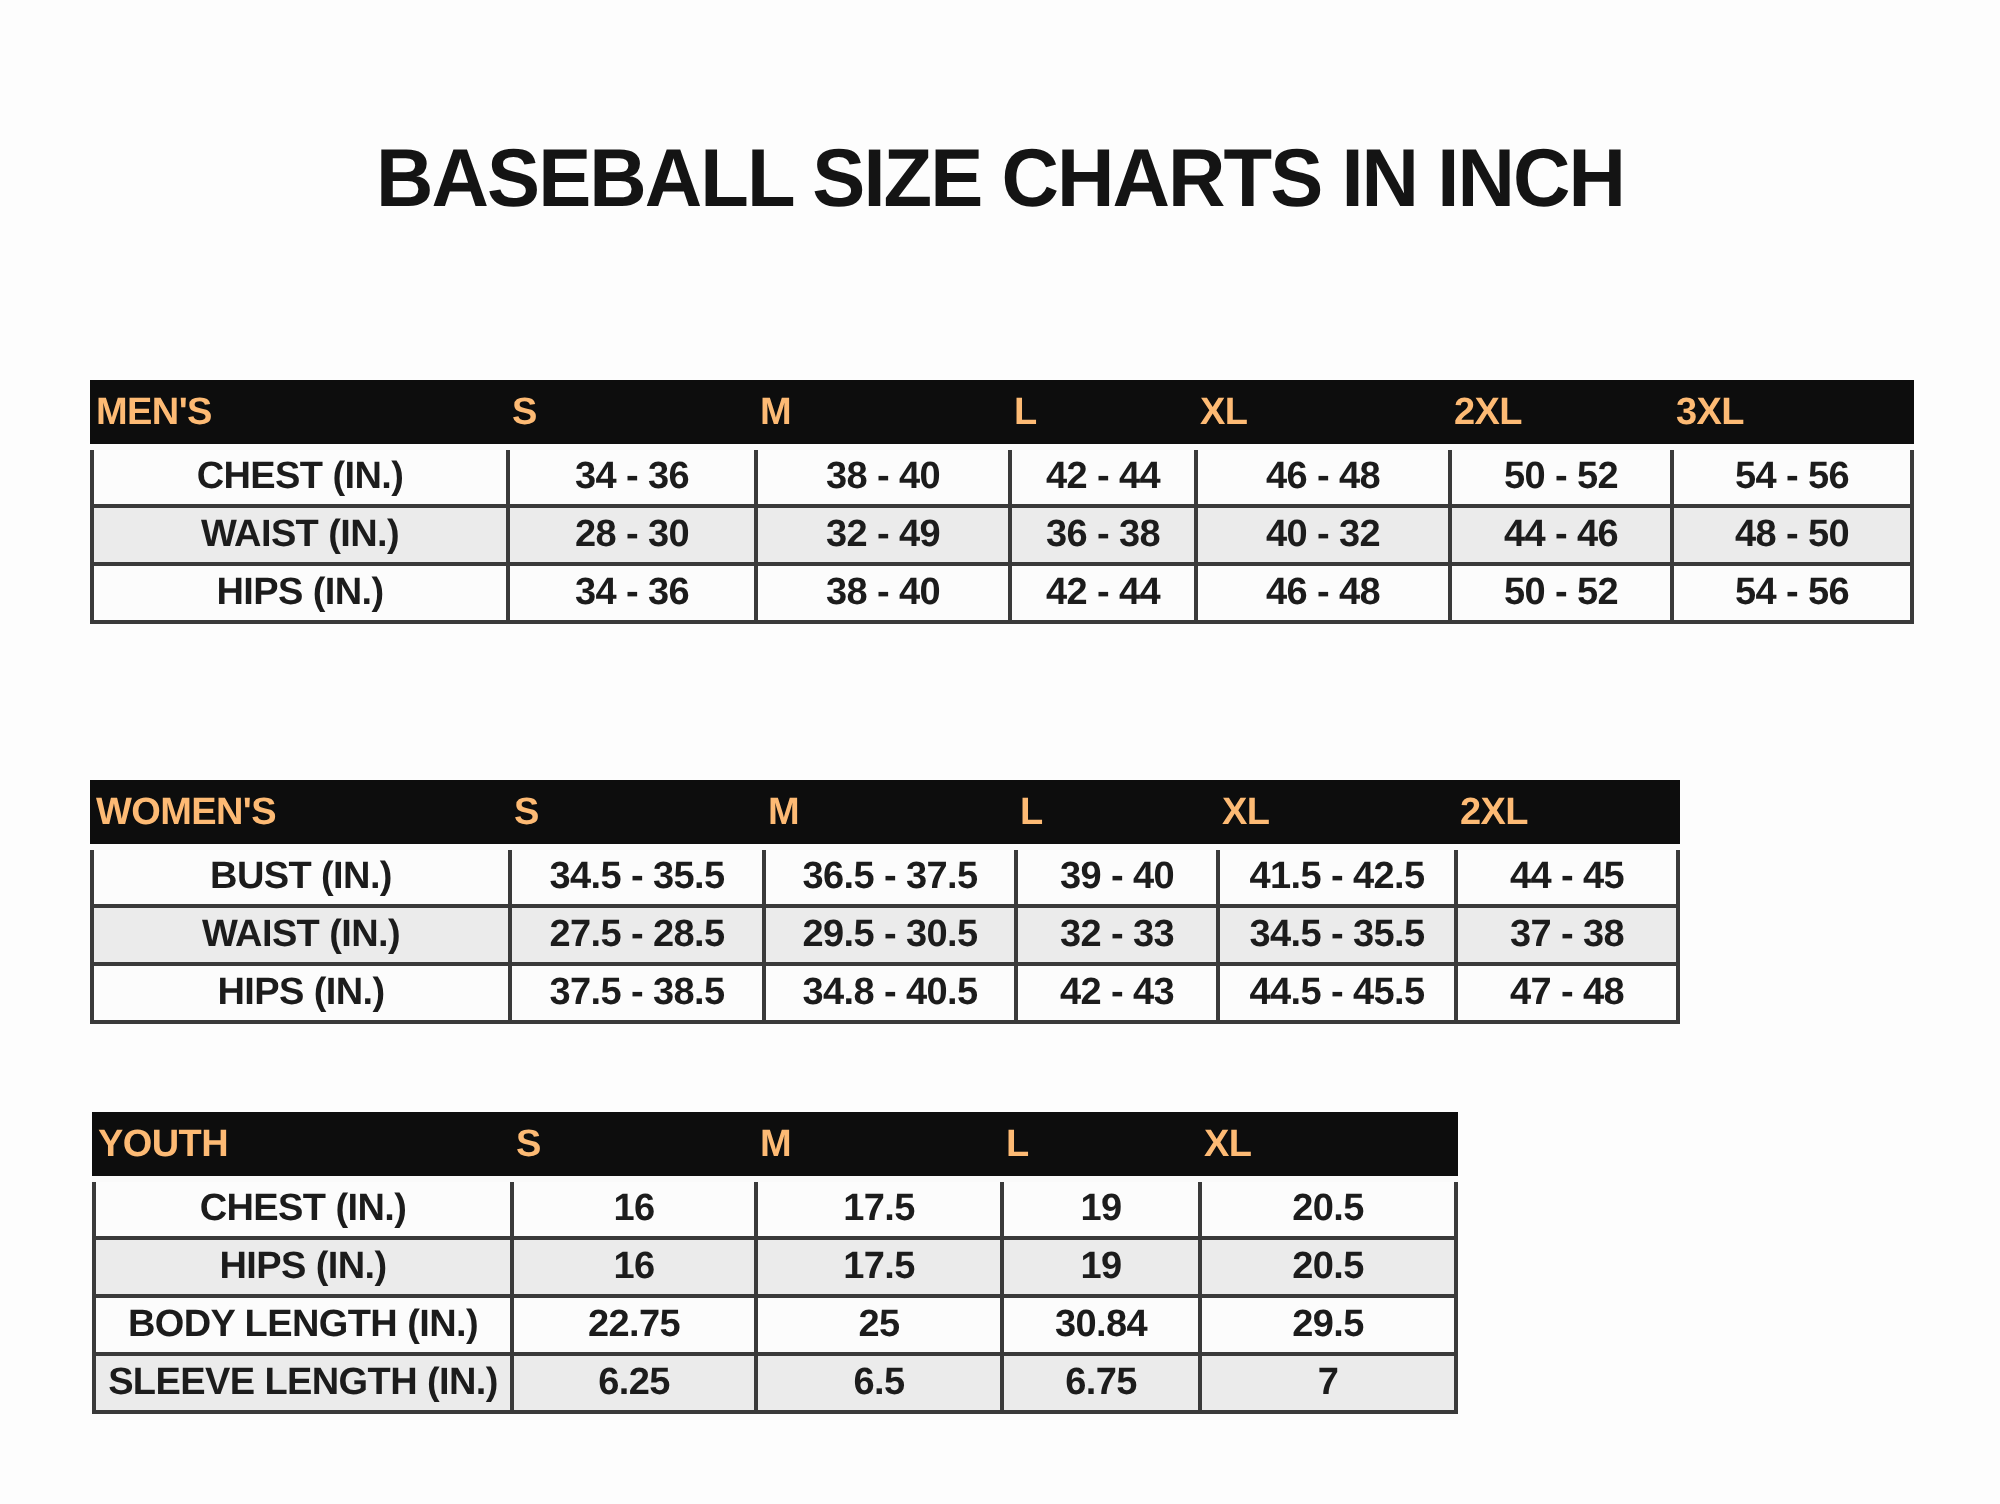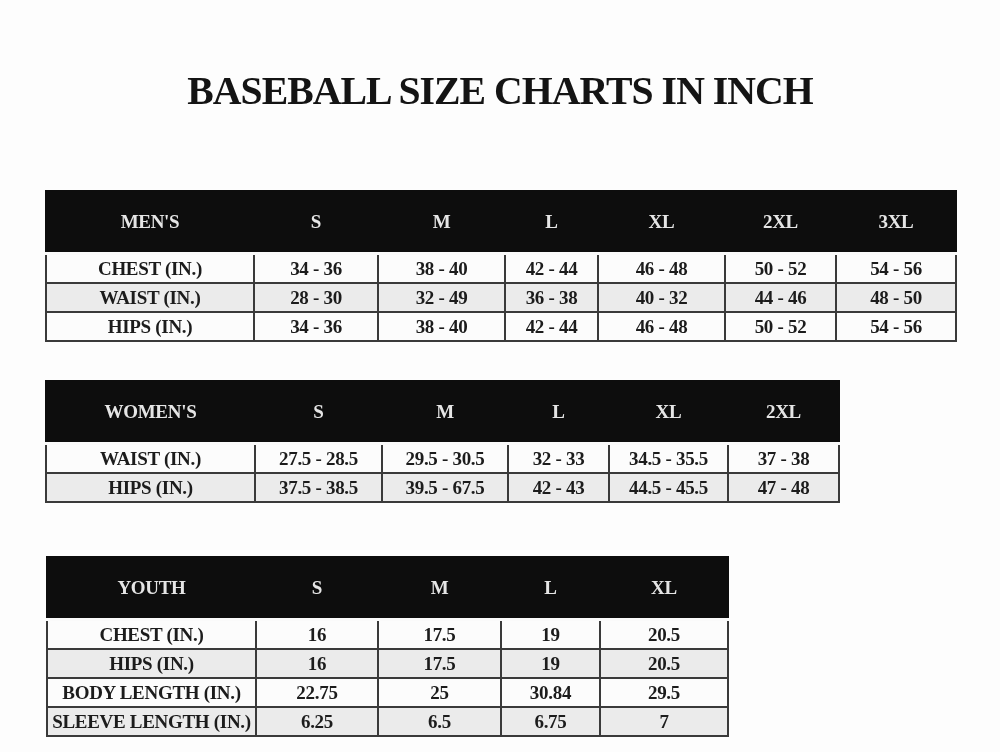--- a/index.html
+++ b/index.html
@@ -7,57 +7,56 @@
     padding: 0;
     background: #ffffff;
     font-family: "Liberation Sans", sans-serif;
   }
   .page {
     position: relative;
     width: 1000px;
     height: 752px;
     background: #fdfdfd;
     overflow: hidden;
-    font-family: Liberation Serif, serif;
   }
   .page-title {
     position: absolute;
     top: 66px;
     left: 0;
     width: 1000px;
     margin: 0;
     text-align: center;
     font-size: 41px;
     font-weight: 900;
     letter-spacing: -1px;
     color: #141414;
     transform: scaleX(0.97);
   }
   .tbl-wrap { position: absolute; }
   .tbl-wrap.mens   { left: 45px; top: 190px; }
-  .tbl-wrap.womens { left: 45px; top: 380px; }
+  .tbl-wrap.womens { left: 45px; top: 390px; }
   .tbl-wrap.youth  { left: 46px; top: 556px; border-radius: 17px; }
 
   table {
     border-collapse: collapse;
     table-layout: fixed;
     background: #fcfcfc;
   }
   .mens   table { width: 910px; }
   .womens table { width: 793px; }
   .youth  table { width: 681px; }
 
   th {
     background: #0d0d0d;
-    color: #e5e5e5;
+    color: #fdba74;
     font-size: 19px;
     font-weight: bold;
     height: 28px;
-    padding: 16px;
-    text-align: center;
+    padding: 1px;
+    text-align: left;
     border: 2px solid #0d0d0d;
     border-bottom: 3px solid #fafafa;
     letter-spacing: -0.3px;
   }
   td {
     border: 2px solid #3a3a3a;
     height: 27px;
     padding: 0;
     text-align: center;
     vertical-align: middle;
@@ -147,31 +146,39 @@
             <th>WOMEN'S</th>
             <th>S</th>
             <th>M</th>
             <th>L</th>
             <th>XL</th>
             <th>2XL</th>
           </tr>
         </thead>
         <tbody>
           <tr>
+            <td>BUST (IN.)</td>
+            <td>34.5 - 35.5</td>
+            <td>36.5 - 37.5</td>
+            <td>39 - 40</td>
+            <td>41.5 - 42.5</td>
+            <td>44 - 45</td>
+          </tr>
+          <tr>
             <td>WAIST (IN.)</td>
             <td>27.5 - 28.5</td>
             <td>29.5 - 30.5</td>
             <td>32 - 33</td>
             <td>34.5 - 35.5</td>
             <td>37 - 38</td>
           </tr>
           <tr>
             <td>HIPS (IN.)</td>
             <td>37.5 - 38.5</td>
-            <td>39.5 - 67.5</td>
+            <td>34.8 - 40.5</td>
             <td>42 - 43</td>
             <td>44.5 - 45.5</td>
             <td>47 - 48</td>
           </tr>
         </tbody>
       </table>
   </div>
 
   <div class="tbl-wrap youth">
     <table>

